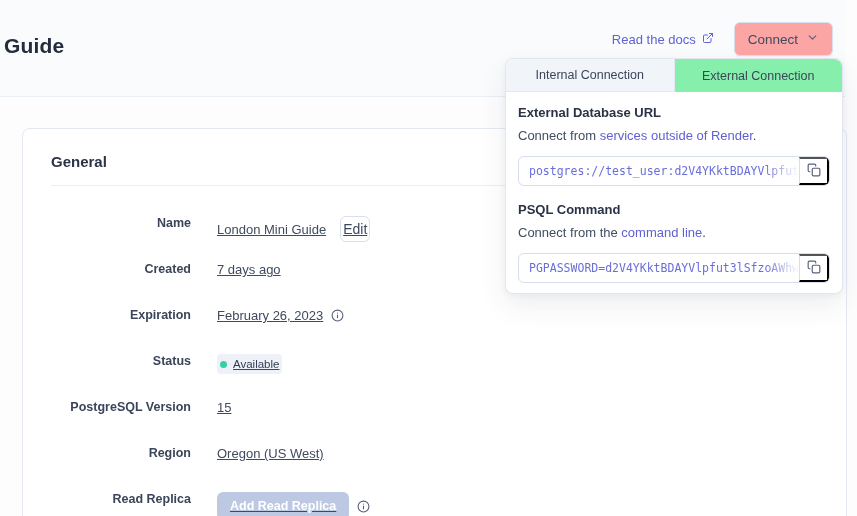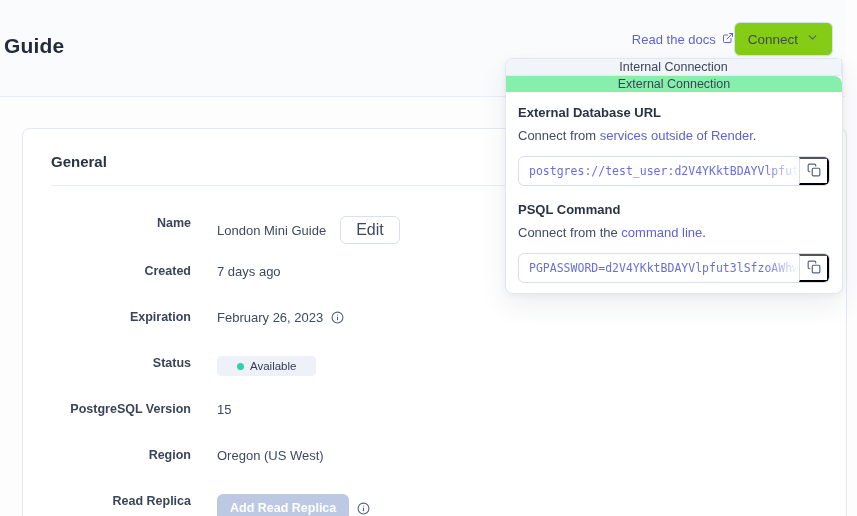--- a/index.html
+++ b/index.html
@@ -13,74 +13,74 @@
   .header {
     position:absolute; top:0; left:0; right:12px; height:97px;
     background:#fafbfd; border-bottom:1px solid #e9edf4;
   }
   .page-title {
     position:absolute; left:4px; top:34px;
     font-size:21px; font-weight:600; color:#232c3d; letter-spacing:.2px;
   }
   .header-right {
     position:absolute; right:12px; top:22px; height:34px;
-    display:flex; 
+    display:flex; gap:20px;
   }
   .docs-link {
     display:flex; align-items:center; gap:6px;
     font-size:13px; color:#5f61d5; cursor:pointer; text-decoration:none;
   }
   .docs-link svg { width:12px; height:12px; stroke:#5f61d5; }
   .connect-btn {
     display:flex; align-items:center; gap:8px; height:34px;
-    padding:0 13px; background:#84cc16; border:1px solid #d9dfee; border-radius:6px;
+    padding:0 13px; background:#fca5a5; border:1px solid #d9dfee; border-radius:6px;
     font-size:13.5px; color:#3f4a5f; cursor:pointer;
     box-shadow:0 1px 2px rgba(50,60,90,.04);
   }
   .connect-btn svg { width:13px; height:13px; stroke:#55607a; }
   
   .card {
     position:absolute; left:22px; top:128px; width:825px; height:430px;
     background:#ffffff; border:1px solid #e4e8f3; border-radius:8px;
     padding:24px 28px 0; z-index:1;
   }
   .card-title { font-size:15px; font-weight:600; color:#2a3345; }
   .card-divider { border:none; border-top:1px solid #e9edf4; margin-top:15px; }
   .rows { margin-top:30px; }
   .row { display:flex; align-items:flex-start; min-height:26px; margin-bottom:20px; }
   .row-label {
     width:140px; flex:0 0 140px; text-align:right;
     font-size:12.5px; font-weight:700; color:#3b4559;
   }
-  .row-value { margin-left:26px; font-size:13px; color:#3f4a5f; display:flex; align-items:center; }
+  .row-value { margin-left:26px; font-size:13px; color:#3f4a5f; display:flex; align-items:center;text-decoration:underline; }
   .edit-btn {
-    margin-left:14px; padding:4px 15px; font-size:16px; color:#3f4a5f;
+    margin-left:14px; padding:4px 2px; font-size:14px; color:#3f4a5f;
     background:#fff; border:1px solid #d9dfee; border-radius:6px; cursor:pointer;
     font-family:"Liberation Sans", sans-serif;
   }
   .info-icon { margin-left:8px; display:inline-flex; }
   .info-icon svg { width:13px; height:13px; stroke:#55607a; }
   .status-badge {
     display:inline-flex; align-items:center; gap:6px;
-    background:#eef1f7; border-radius:4px; padding:4px 20px;
+    background:#eef1f7; border-radius:4px; padding:4px 3px;
     font-size:11.5px; color:#313c52;
   }
   .status-dot { width:7px; height:7px; border-radius:50%; background:#2fd1a5; }
   .add-replica-btn {
     background:#bdc9e3; color:#ffffff; border:none; border-radius:6px;
     padding:7px 13px; font-size:12.5px; font-weight:600; cursor:not-allowed;
     font-family:"Liberation Sans", sans-serif;
   }
   
   .popover {
     position:absolute; left:505px; top:58px; width:338px; height:236px;
     background:#fff; border:1px solid #e1e6f1; border-radius:8px; z-index:10;
     box-shadow:0 12px 28px rgba(40,50,80,.08), 0 2px 6px rgba(40,50,80,.05);
   }
-  .tabbar { display:flex; height:33px;flex-direction:column; }
+  .tabbar { display:flex; height:33px; }
   .tab {
     flex:1; display:flex; align-items:center; justify-content:center;
     font-size:12.5px; color:#3c4559; cursor:pointer;
   }
   .tab.inactive {
     background:#f1f4f9; border-right:1px solid #e4e8f3; border-bottom:1px solid #e4e8f3;
     border-top-left-radius:8px;
   }
   .tab.active { background:#86efac; border-top-right-radius:8px; }
   .popover-body { padding:13px 12px 14px; }

